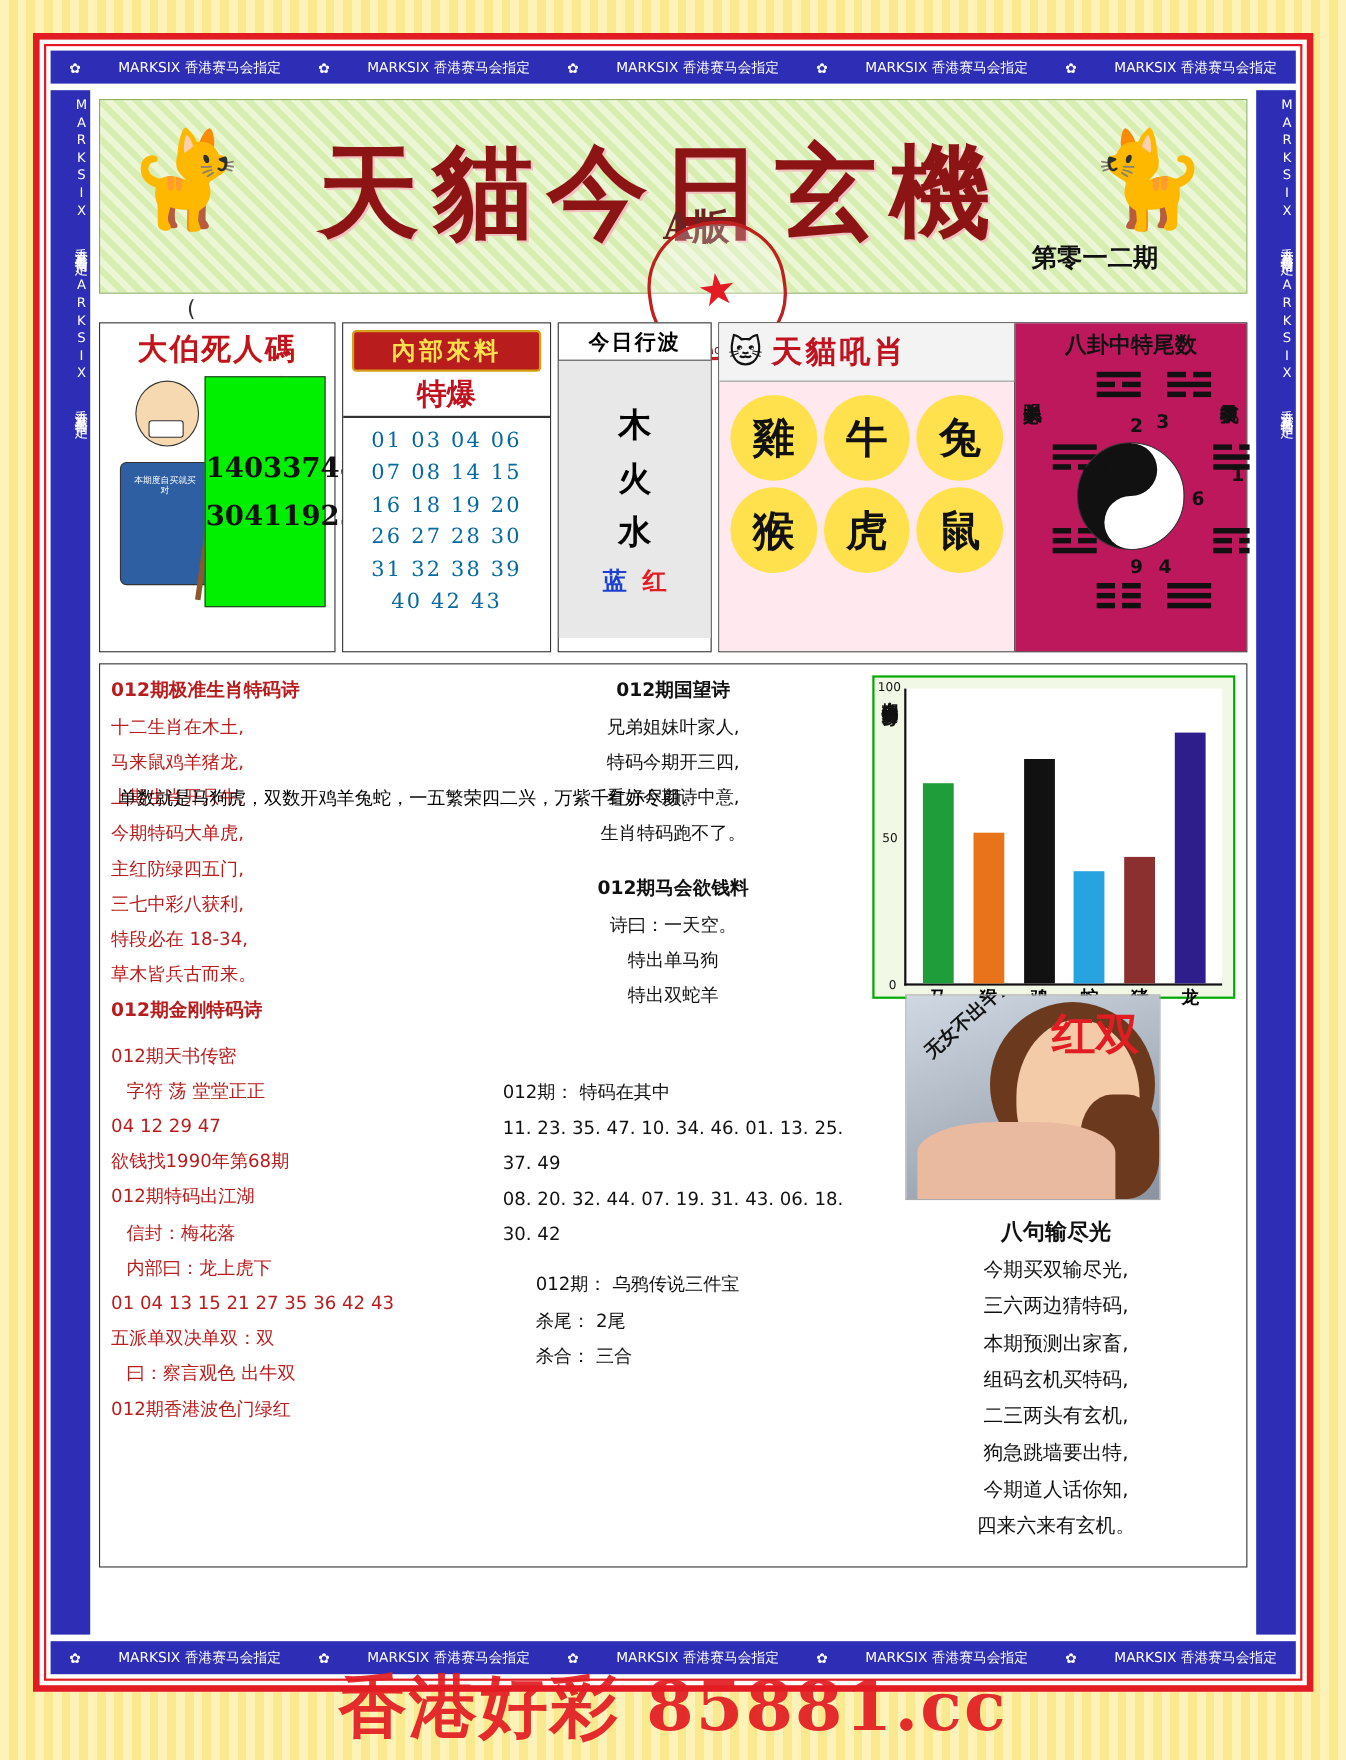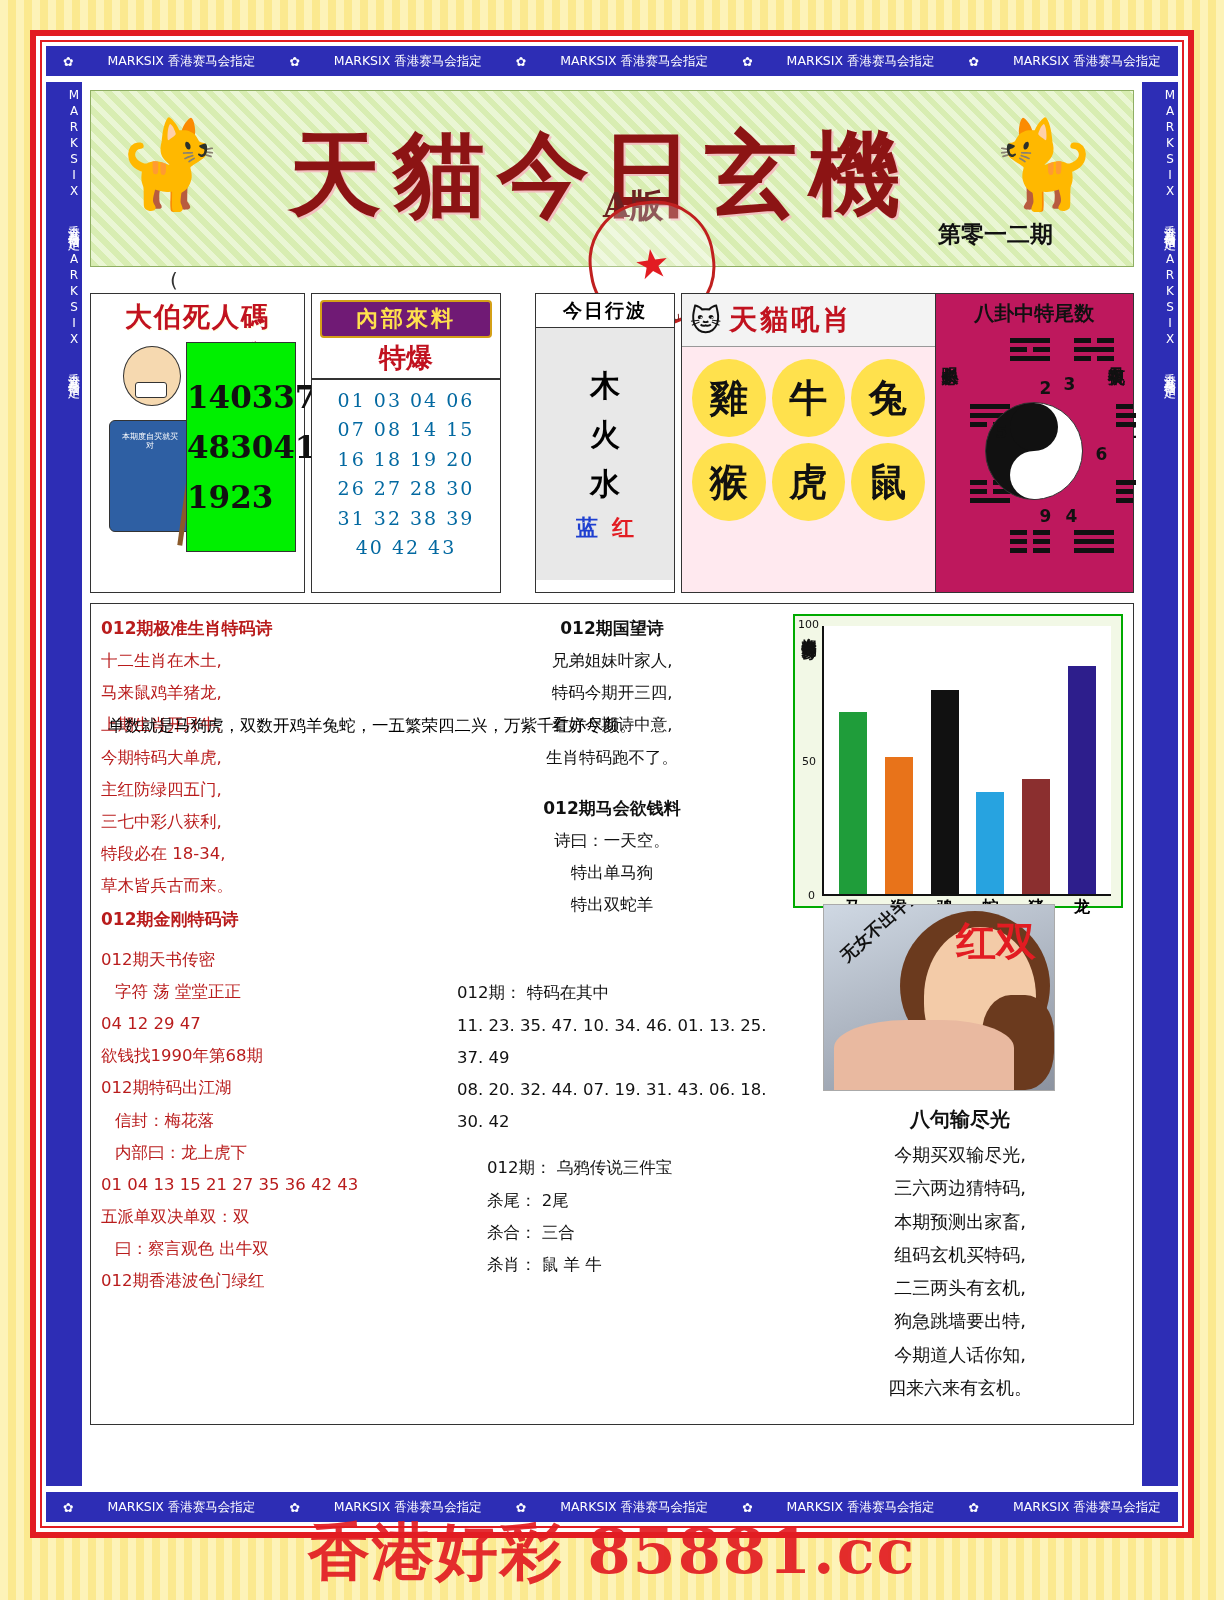--- a/index.html
+++ b/index.html
@@ -80,21 +80,21 @@
     color:#6a2222;font-family:"DejaVu Serif",serif;
   }
   .stampurl{position:absolute;left:490px;top:222px;font-size:11px;color:#7a1d1d;
     transform:rotate(-4deg);}
   .paren{position:absolute;left:82px;top:182px;font-size:20px;color:#333;}
   
   .boxrow{display:flex;gap:6px;margin:26px 2px 0 2px;height:300px;}
   .bx{border:1px solid #333;box-sizing:border-box;position:relative;background:#fff;}
   .b1{width:215px;}
   .b2{width:190px;}
-  .b3{width:140px;margin-left:28px;}
+  .b3{width:140px;}
   .b4{flex:1;}
   .b1 .t{
     text-align:center;font-size:27px;font-weight:bold;color:#c1121f;
     font-family:"DejaVu Serif",serif;padding-top:5px;letter-spacing:2px;
     text-shadow:1px 1px 0 #ffd;
   }
   .b1 .zhun{position:absolute;left:152px;top:44px;color:#c1121f;font-size:19px;}
   .oldman{
     position:absolute;left:10px;top:52px;width:100px;height:210px;
   }
@@ -103,26 +103,26 @@
   .om-body{position:absolute;left:8px;top:74px;width:84px;height:110px;background:#2e5fa3;
     border:1px solid #333;border-radius:6px;}
   .om-label{position:absolute;left:20px;top:86px;width:58px;font-size:8px;color:#fff;
     line-height:1.15;text-align:center;}
   .om-stick{position:absolute;left:86px;top:60px;width:5px;height:140px;background:#8b5a2b;
     transform:rotate(8deg);}
   .om-mouth{position:absolute;left:34px;top:36px;width:30px;height:14px;background:#fff;
     border:1px solid #333;border-radius:3px;}
   .numgrid{
     position:absolute;right:8px;top:48px;width:108px;height:208px;background:#00f000;
-    border:1px solid #333;display:grid;grid-template-columns:1fr 1fr 1fr;
-    align-content:center;justify-items:center;font-size:31px;font-weight:bold;
+    border:1px solid #333;display:grid;grid-template-columns:1fr 1fr 1fr 1fr;
+    align-content:center;justify-items:center;font-size:25px;font-weight:bold;
     font-family:"DejaVu Serif",serif;color:#111;row-gap:14px;
   }
   .b2 .banner{
-    margin:6px 8px 0 8px;height:34px;background:#701a75;border:2px solid #d4a017;
+    margin:6px 8px 0 8px;height:34px;background:#b91c1c;border:2px solid #d4a017;
     border-radius:4px;color:#ffe14d;font-size:22px;font-weight:bold;
     display:flex;align-items:center;justify-content:center;letter-spacing:3px;
   }
   .b2 .sub{
     text-align:center;font-size:27px;font-weight:bold;color:#c1121f;
     font-family:"DejaVu Serif",serif;margin-top:2px;
     border-bottom:2px solid #333;padding-bottom:2px;
   }
   .b2 .nums{
     margin-top:6px;font-size:19px;font-family:"DejaVu Serif",serif;
@@ -425,21 +425,20 @@
           <div>特出单马狗</div>
           <div>特出双蛇羊</div>
           <div style="height:56px"></div>
           <div style="text-align:left;padding-left:10px">012期：  特码在其中</div>
           <div style="text-align:left;padding-left:10px">11. 23. 35. 47. 10. 34. 46. 01. 13. 25. 37. 49</div>
           <div style="text-align:left;padding-left:10px">08. 20. 32. 44. 07. 19. 31. 43. 06. 18. 30. 42</div>
           <div style="height:14px"></div>
           <div style="text-align:left;padding-left:40px">012期：  乌鸦传说三件宝</div>
           <div style="text-align:left;padding-left:40px">杀尾：  2尾</div>
           <div style="text-align:left;padding-left:40px">杀合：  三合</div>
-          <div style="text-align:left;padding-left:40px">杀肖：  鼠  羊  牛</div>
         </div>
 
         <div class="colC">
           <div class="chartbox">
             <div class="chart-title">今期特码走势参考</div>
             <div class="plot">
               <div class="ylab" style="left:-26px;top:-8px;">100</div>
               <div class="ylab" style="left:-22px;top:48%;">50</div>
               <div class="ylab" style="left:-16px;bottom:-8px;">0</div>
               <div class="bars">

